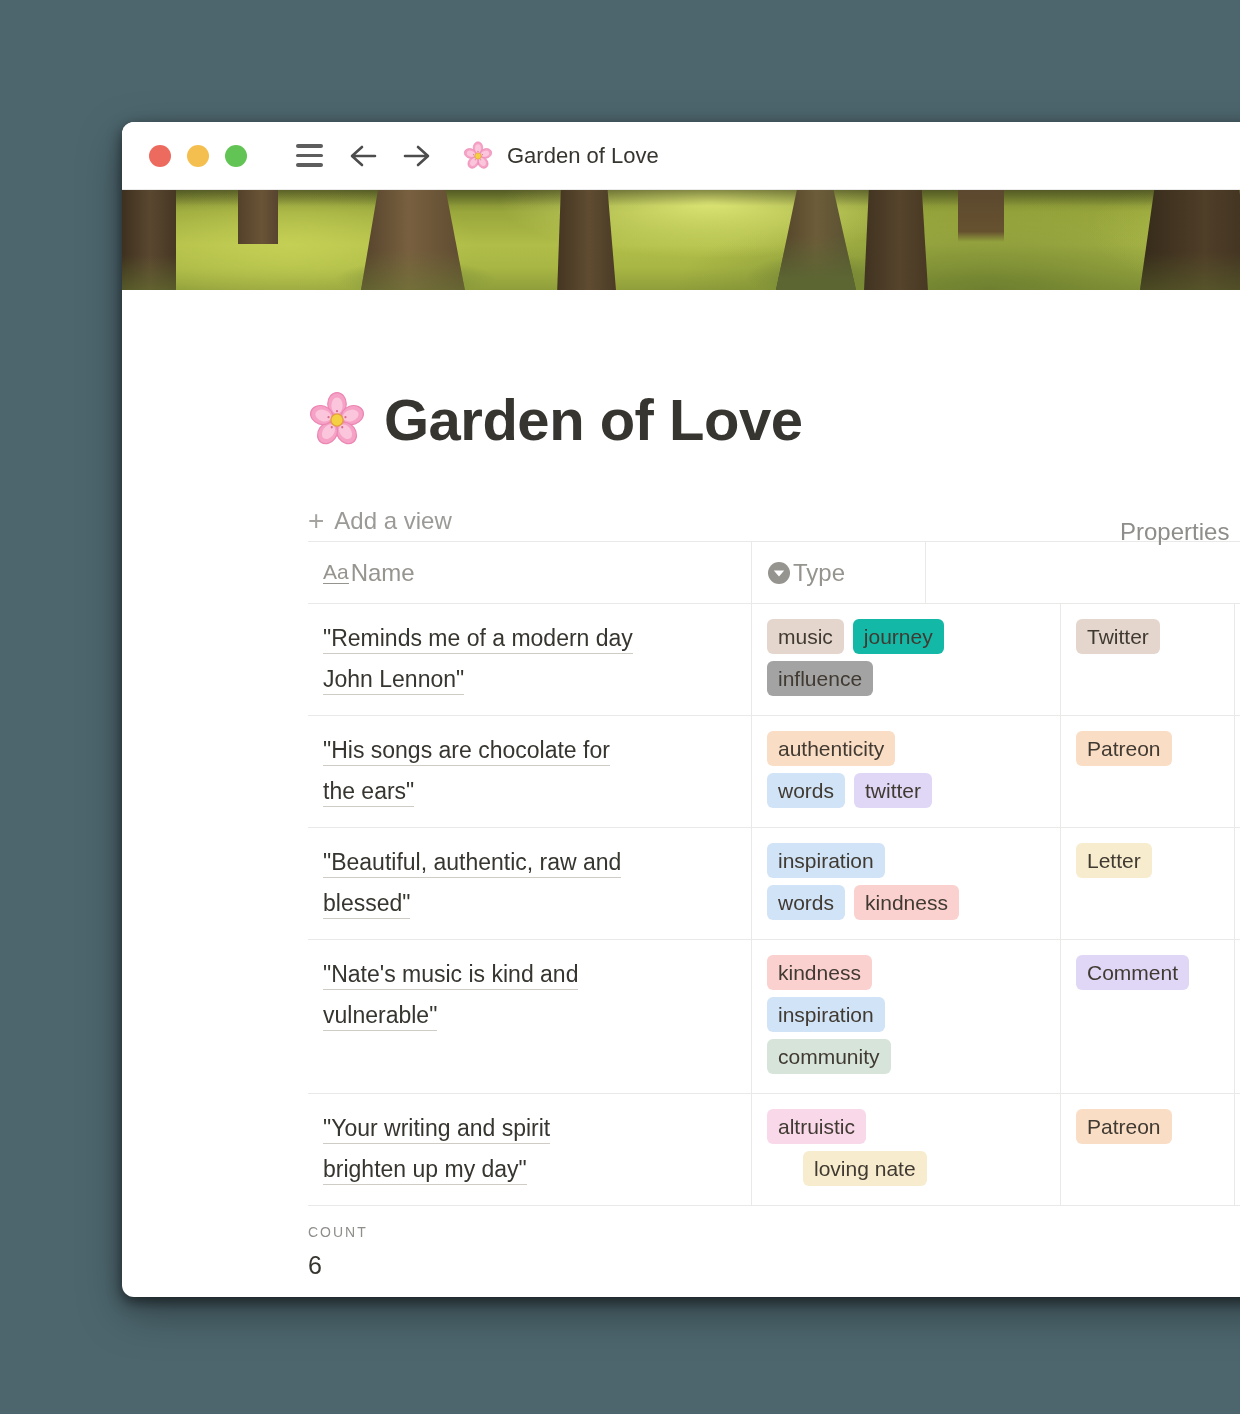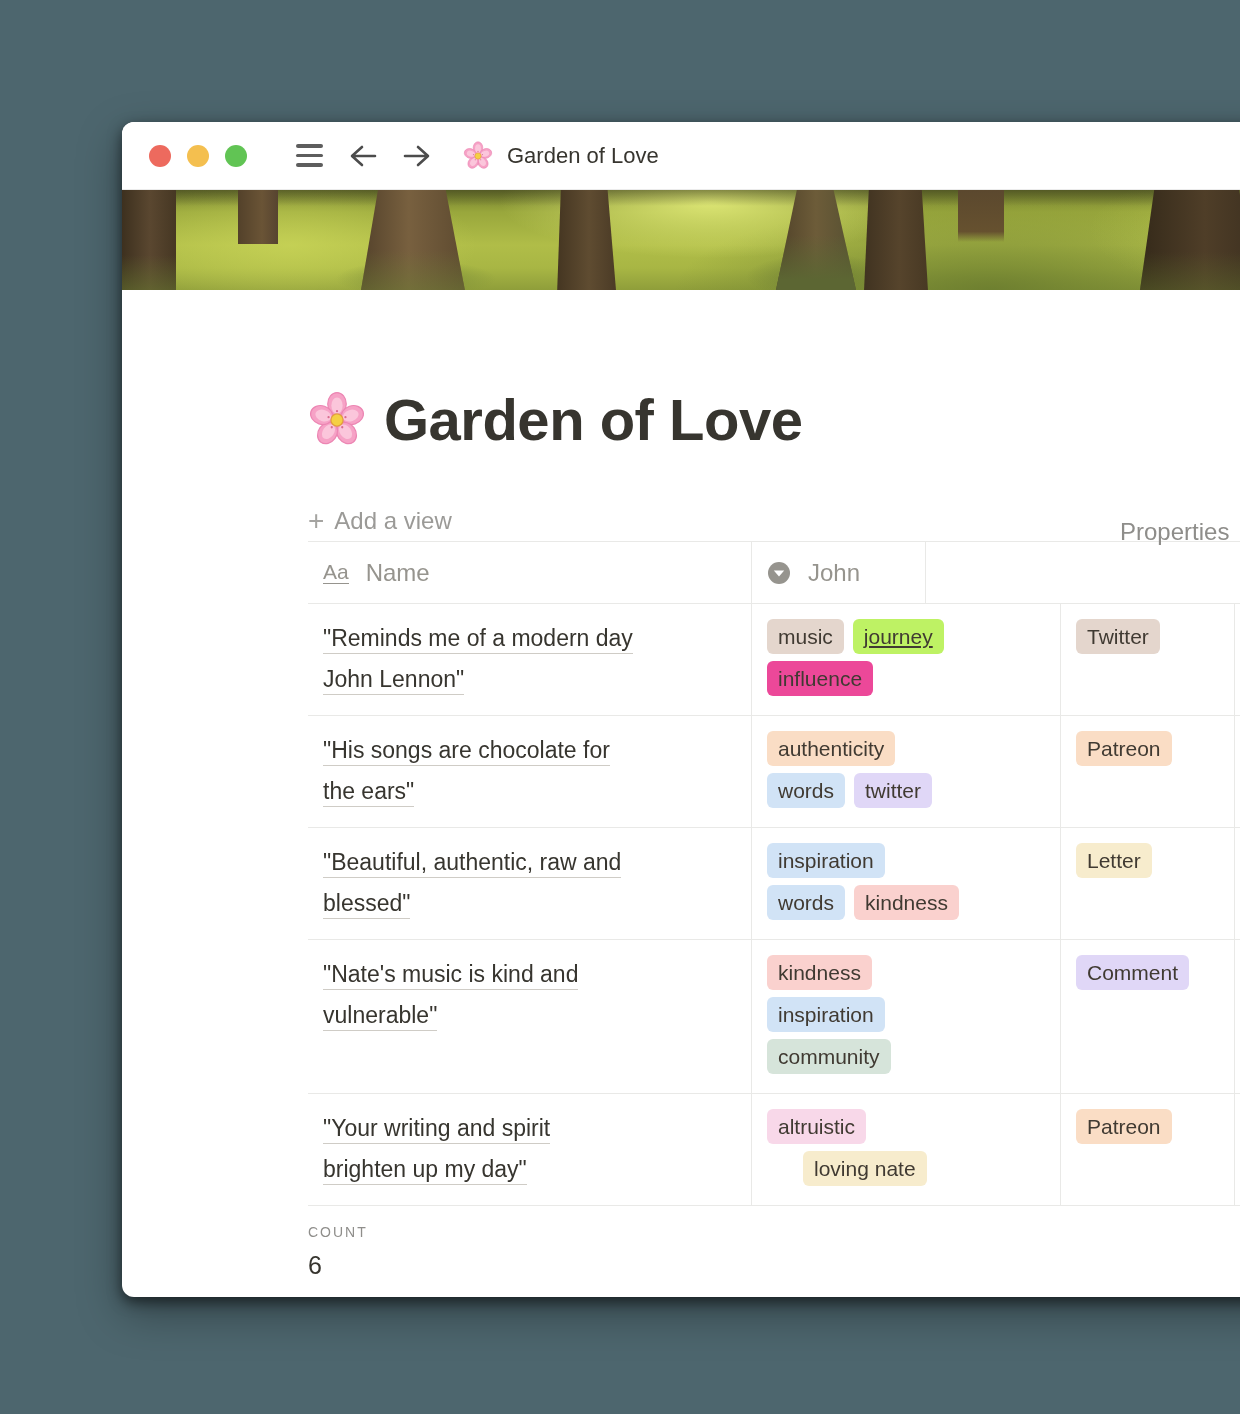--- a/index.html
+++ b/index.html
@@ -51,21 +51,21 @@
   
   .title-row{margin:96px 0 0 186px;display:flex;align-items:center;gap:18px;}
   .page-title{font-size:58px;font-weight:700;letter-spacing:-.5px;color:var(--ink);margin:0;}
   .toolbar{margin:48px 0 0 186px;height:40px;display:flex;align-items:center;}
   .add-view{display:flex;align-items:center;gap:10px;color:var(--muted);font-size:24px;cursor:pointer;}
   .add-view .plus{font-size:28px;font-weight:300;color:#A5A4A1;line-height:1;}
   .properties{position:absolute;left:998px;top:396px;font-size:24px;color:#8E8D8A;white-space:nowrap;cursor:pointer;}
   
   .dbtable{margin-left:186px;border-top:1px solid var(--border);}
   .thead{display:flex;height:62px;border-bottom:1px solid var(--border);}
-  .hcell{display:flex;align-items:center;gap:17px;padding:0 15px;color:#96948E;font-size:24px;cursor:pointer;}
+  .hcell{display:flex;align-items:center;gap:2px;padding:0 15px;color:#96948E;font-size:24px;cursor:pointer;}
   .col-name{width:444px;border-right:1px solid var(--border);}
   .col-themes{width:309px;border-right:1px solid var(--border);}
   .col-type{width:174px;border-right:1px solid var(--border);}
   .col-fill{flex:1;border:none;}
   .aa{font-size:21px;color:#96948E;border-bottom:1.5px solid #96948E;padding-bottom:1px;line-height:1;}
   .trow{display:flex;min-height:110px;border-bottom:1px solid var(--border);cursor:pointer;}
   .cell{padding:14px 15px 12px;}
   .name-cell{font-size:23px;font-weight:500;line-height:41px;color:var(--ink);}
   .nline span{border-bottom:1.5px solid var(--underline);padding-bottom:2px;}
   .tag-line{display:flex;gap:9px;margin-bottom:7px;}
@@ -177,37 +177,37 @@
     <div class="thead">
       <div class="hcell col-name">
         <span class="aa">Aa</span>
         <span>Name</span>
       </div>
       <div class="hcell col-type">
         <svg width="24" height="24" viewBox="0 0 24 24">
           <circle cx="12" cy="12" r="11" fill="#96948E"></circle>
           <path d="M6.8 9.6 L17.2 9.6 L12 15.6 Z" fill="#ffffff"></path>
         </svg>
-        <span>John</span>
+        <span>Type</span>
       </div>
       <div class="hcell col-fill"></div>
     </div>
     <div id="table-body">
         <div class="trow">
           <div class="cell name-cell col-name">
             <div class="nline"><span>"Reminds me of a modern day</span></div>
             <div class="nline"><span>John Lennon"</span></div>
           </div>
           <div class="cell themes-cell col-themes">
             <div class="tag-line">
               <span class="tag" style="background: rgb(228, 214, 205);">music</span>
-              <span class="tag" style="background: #bef264; text-decoration: underline;">journey</span>
-            </div>
-            <div class="tag-line">
-              <span class="tag" style="background: #ec4899;">influence</span>
+              <span class="tag" style="background: #14b8a6;">journey</span>
+            </div>
+            <div class="tag-line">
+              <span class="tag" style="background: #a3a3a3;">influence</span>
             </div>
           </div>
           <div class="cell type-cell col-type"><span class="tag" style="background: rgb(228, 214, 205);">Twitter</span></div>
           <div class="cell col-fill"></div>
         </div>
         <div class="trow">
           <div class="cell name-cell col-name">
             <div class="nline"><span>"His songs are chocolate for</span></div>
             <div class="nline"><span>the ears"</span></div>
           </div>

